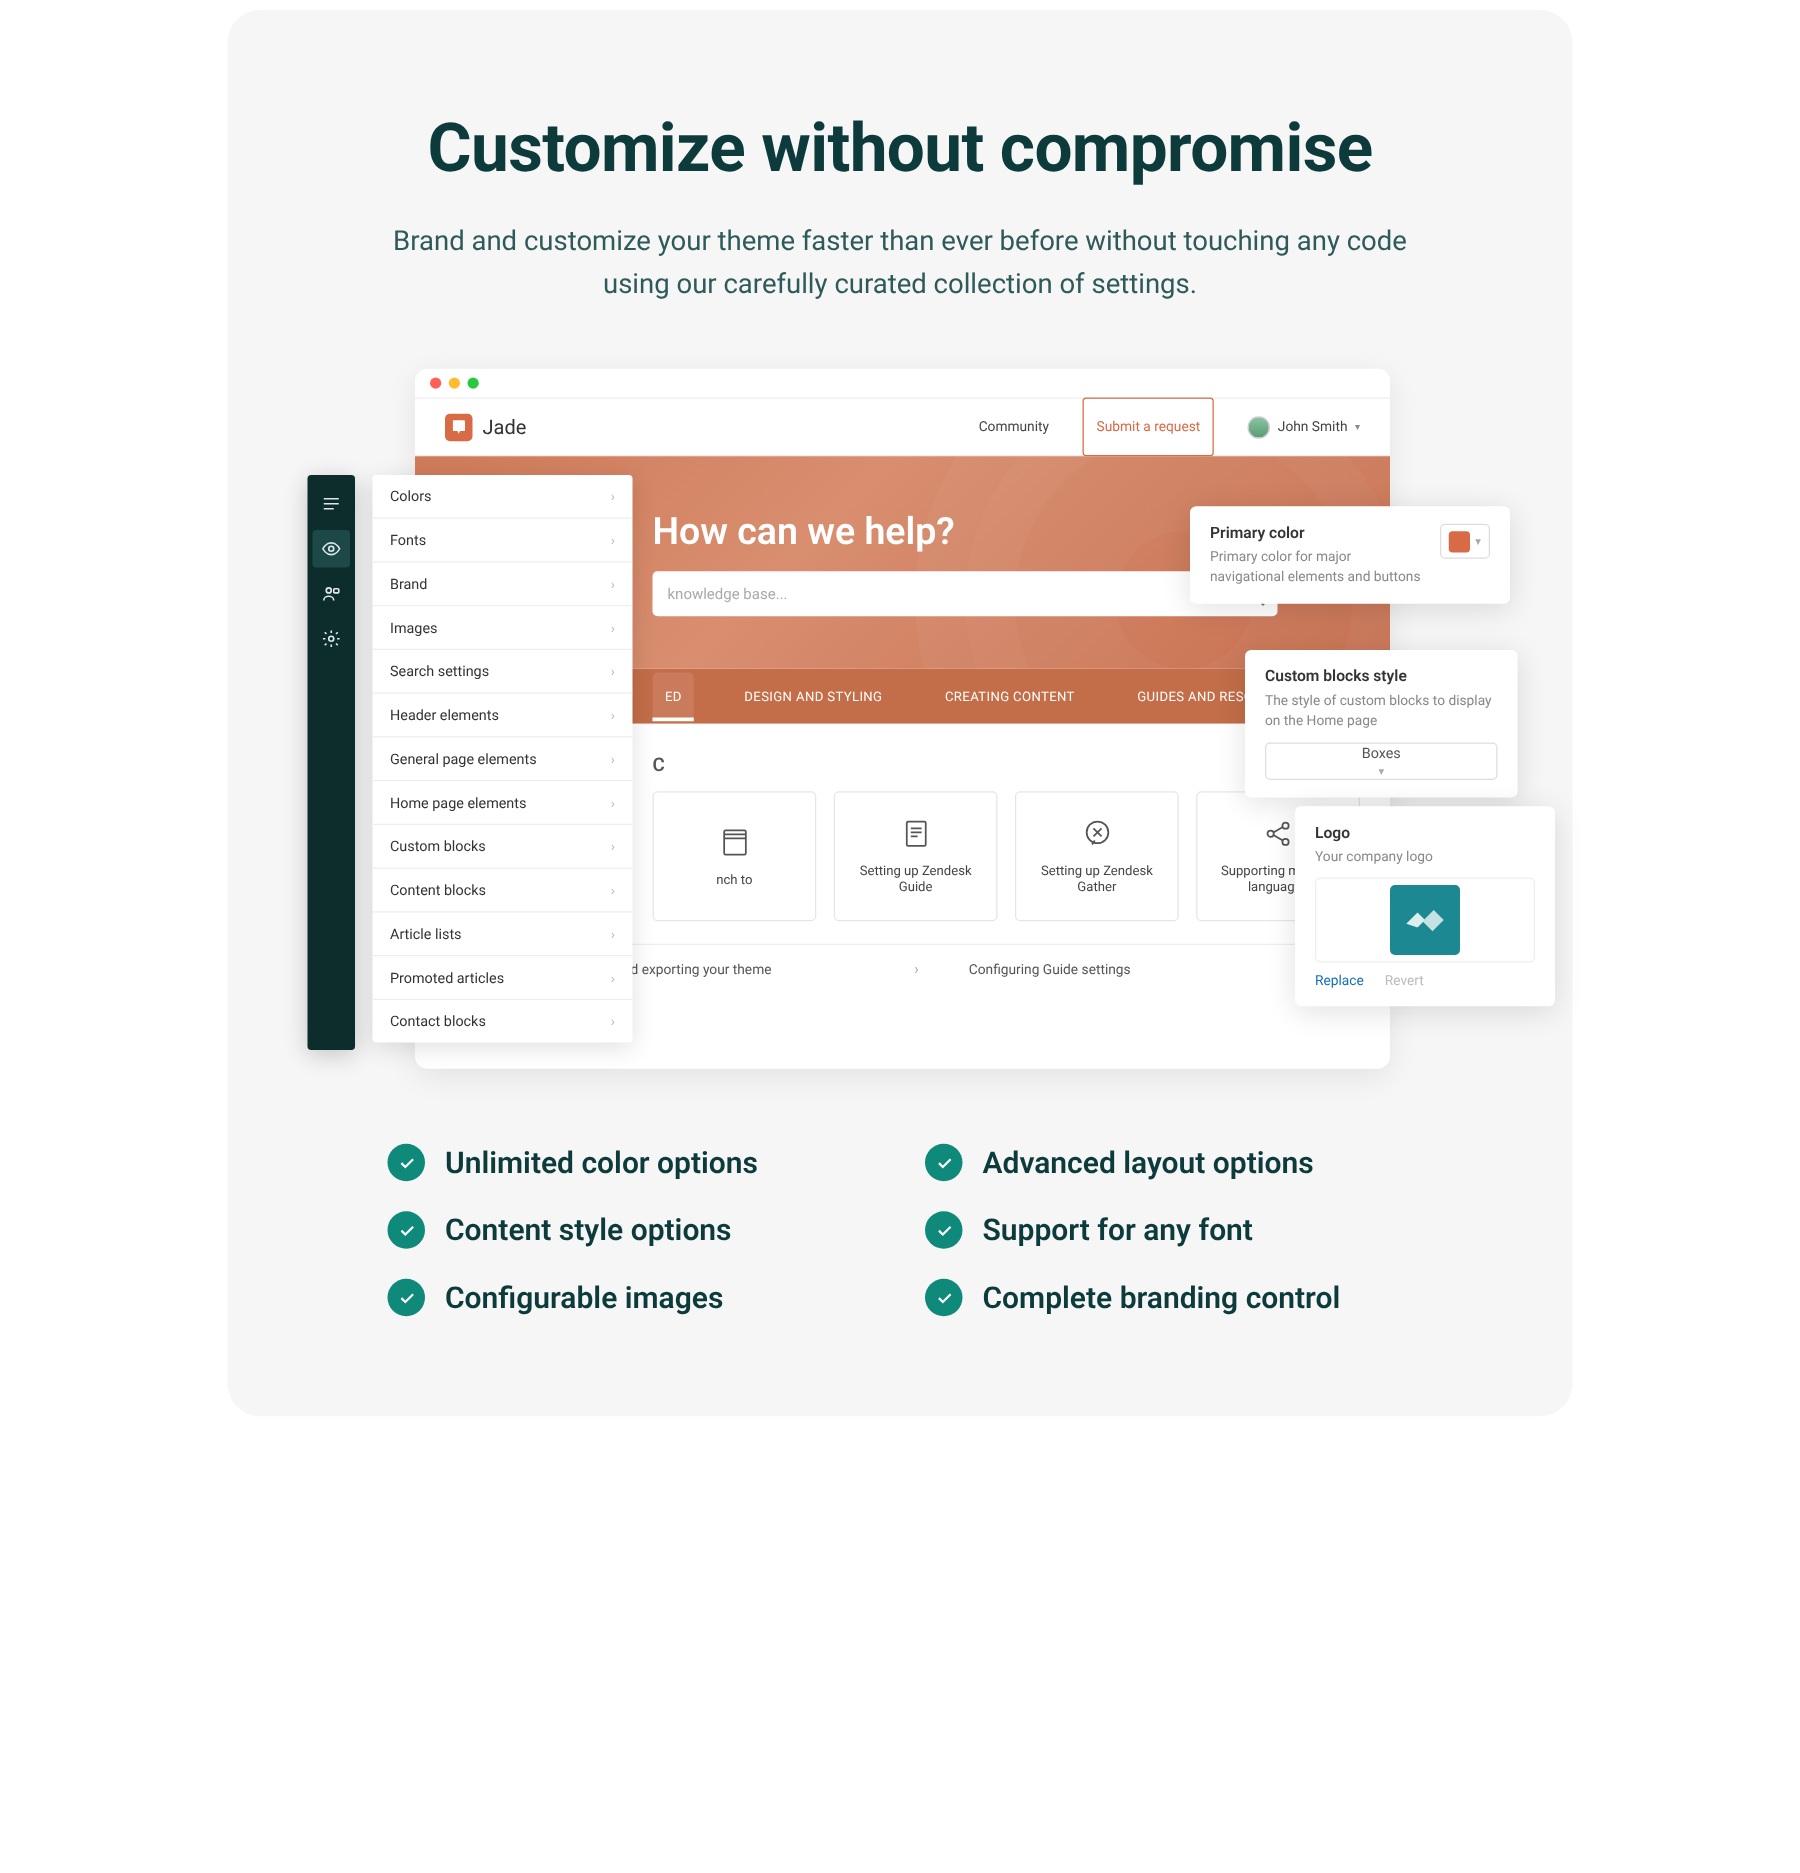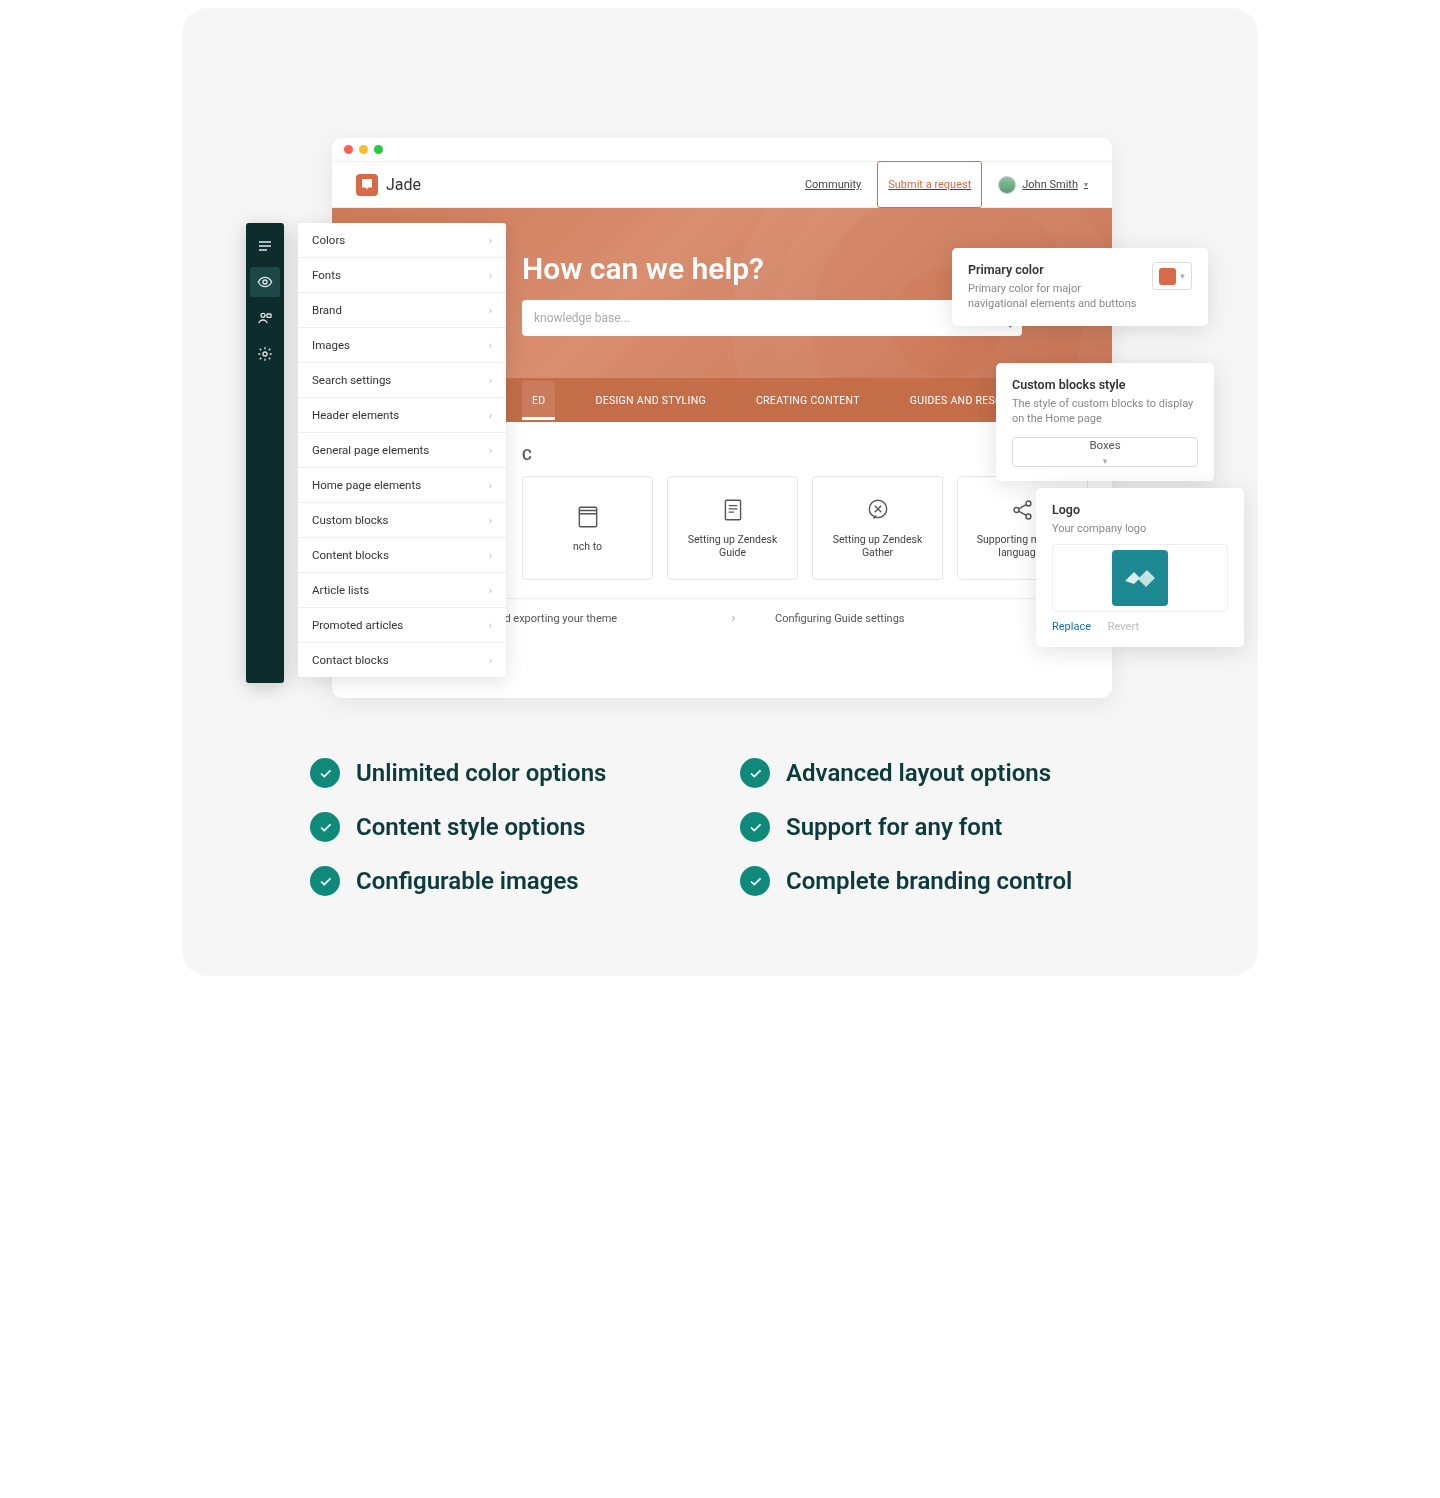--- a/index.html
+++ b/index.html
@@ -87,21 +87,21 @@
       align-items: center;
       gap: 8px;
       font-size: 16px;
       color: #333;
     }
     .brand-icon {
       width: 22px; height: 22px; background: #d96a46; border-radius: 4px;
       display: flex; align-items: center; justify-content:center;
     }
     .brand-icon::before{content:""; width:10px; height:11px; background:#fff; clip-path: polygon(0 0,100% 0,100% 78%,60% 78%,50% 100%,40% 78%,0 78%); border-radius: 1px;}
-    .topbar-right { display: flex; align-items: center; gap: 16px; font-size: 11px; color: #444; text-decoration: underline;}
+    .topbar-right { display: flex; align-items: center; gap: 27px; font-size: 11px; color: #444;}
     .submit-btn {
       border: 1px solid #d96a46;
       color: #d96a46;
       padding: 16px 10px;
       border-radius: 3px;
       font-size: 11px;
     }
     .user-chip { display: flex; align-items: center; gap: 6px; font-size: 11px; }
     .avatar { width: 18px; height: 18px; border-radius: 50%; background: linear-gradient(#8bc4a0,#5b9b77); border:1px solid #ccc;}
     .chev { font-size: 8px; color:#888; }
@@ -305,20 +305,24 @@
     .check svg { width:15px; height:15px; stroke:#fff; stroke-width:2.8; fill:none;}
     
     .icon-doc, .icon-chat, .icon-share, .icon-book {
       stroke:#555; stroke-width:1.3; fill:none;
     }
   </style>
 </head>
 <body>
 
 <div class="card">
+  <div class="hero">
+    <h1>Customize without compromise</h1>
+    <p>Brand and customize your theme faster than ever before without touching any code using our carefully curated collection of settings.</p>
+  </div>
 
   <div class="mock-wrap">
 
     <div class="browser-window">
       <div class="window-bar">
         <span class="dot red"></span>
         <span class="dot yellow"></span>
         <span class="dot green"></span>
       </div>
       <div class="topbar">

